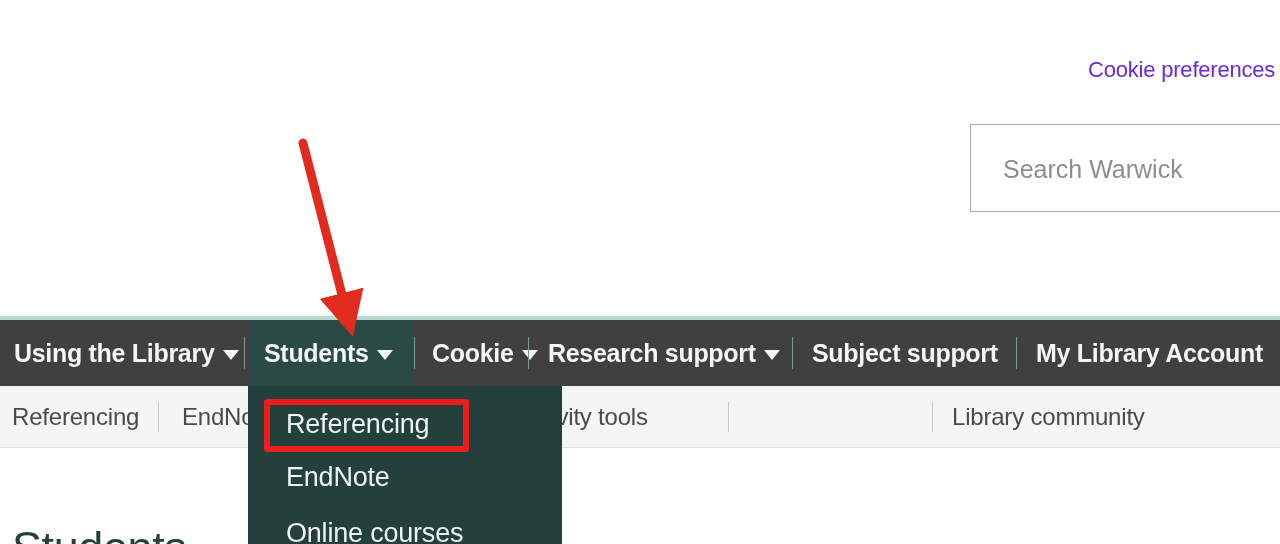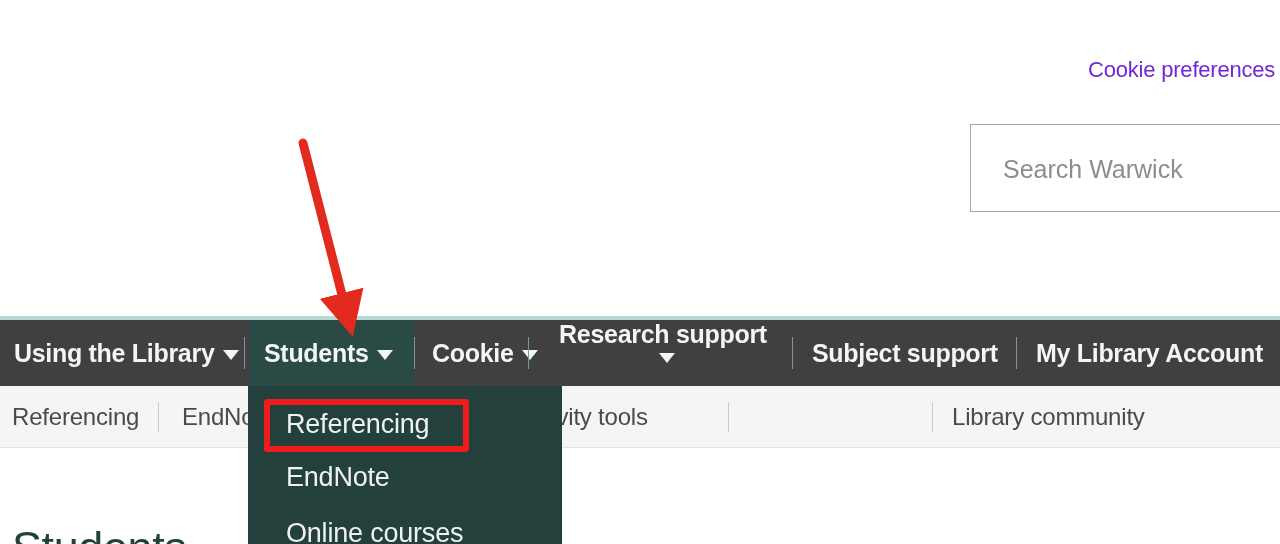--- a/index.html
+++ b/index.html
@@ -262,21 +262,21 @@
         <span class="nav-caret"></span>
       </div>
       <div class="nav-item regular open" style="left: 250px; width: 164px;">
         <span>Students</span>
         <span class="nav-caret"></span>
       </div>
       <div class="nav-item regular" style="left: 418px; width: 110px;">
         <span>Cookie</span>
         <span class="nav-caret"></span>
       </div>
-      <div class="nav-item regular" style="left: 534px; width: 258px; flex-direction: column;">
+      <div class="nav-item regular" style="left: 534px; width: 258px;">
         <span>Research support</span>
         <span class="nav-caret"></span>
       </div>
       <div class="nav-item regular" style="left: 798px; width: 218px;">
         <span>Subject support</span>
       </div>
       <div class="nav-item regular" style="left: 1022px; width: 258px;">
         <span>My Library Account</span>
       </div>
       <div class="nav-divider" style="left: 244px;"></div>

